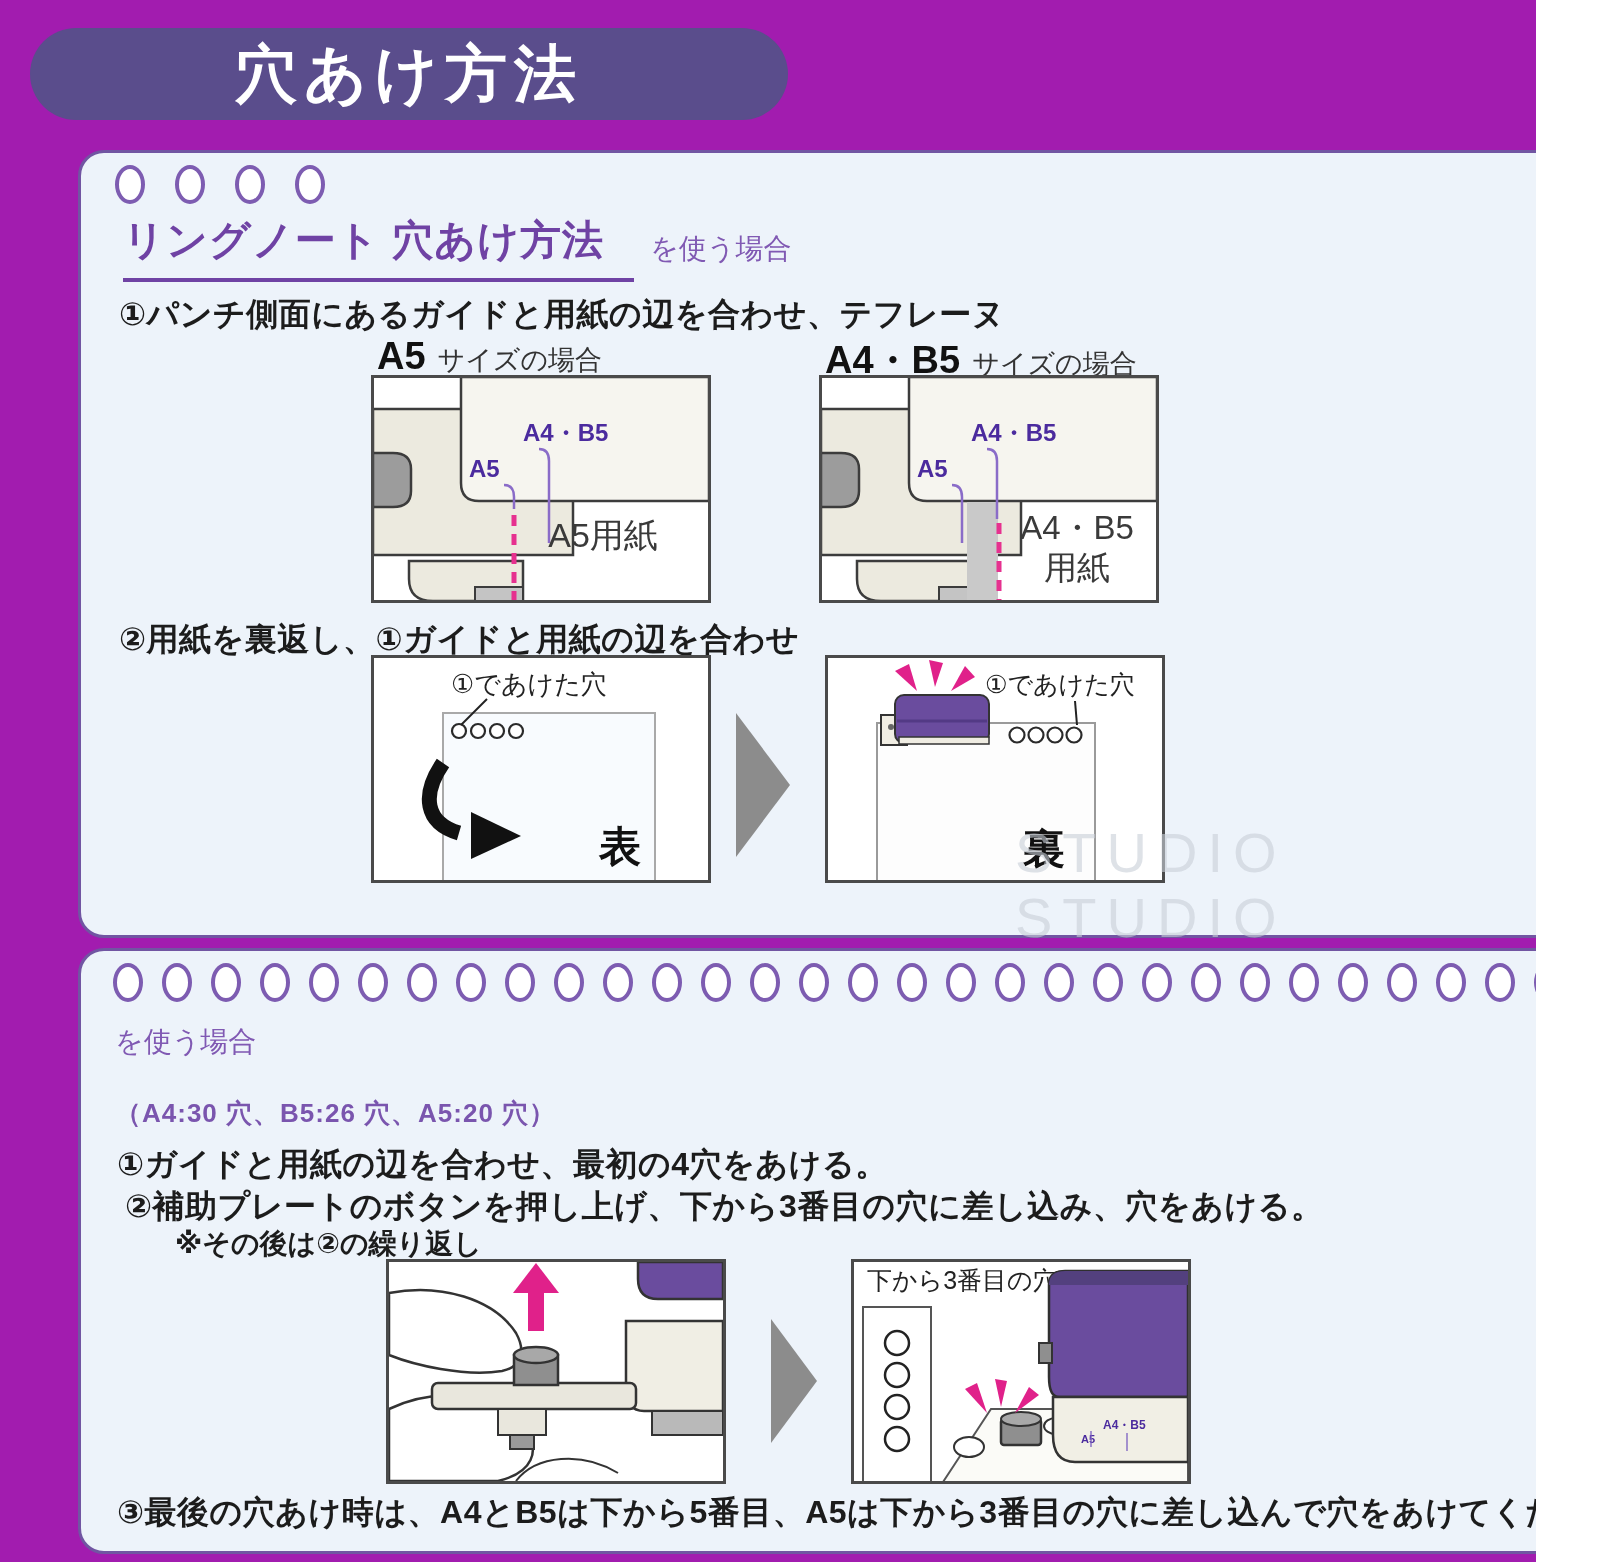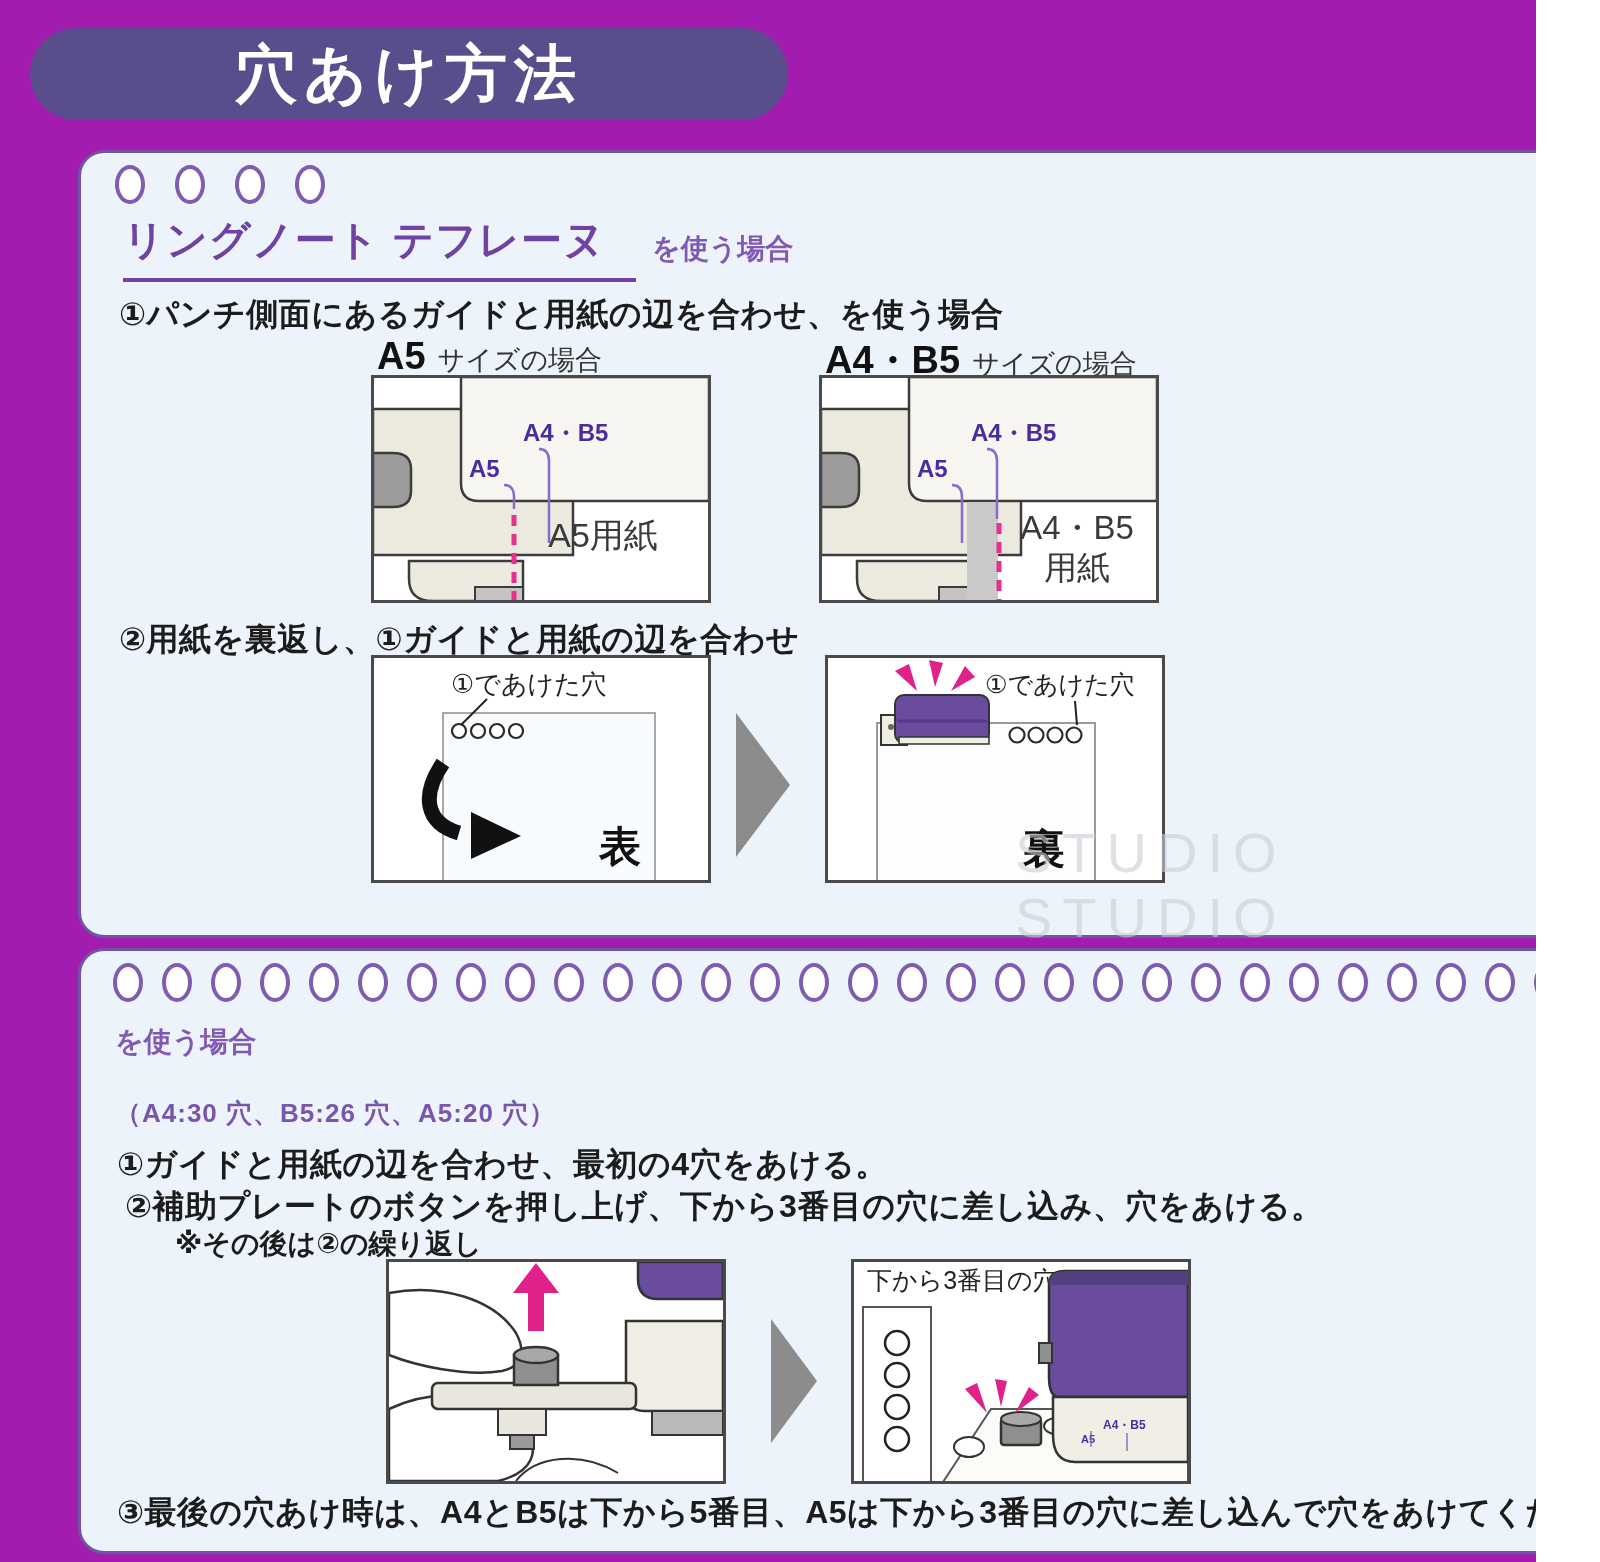--- a/index.html
+++ b/index.html
@@ -32,21 +32,21 @@
   .holes-row.s1{left:34px;top:12px;gap:30px;}
   .holes-row.s2{left:32px;top:12px;gap:19px;}
   .hole{width:30px;height:39px;border:4px solid var(--hole-stroke);border-radius:50%;
     background:#fff;box-sizing:border-box;flex:none;}
 
   .heading{position:absolute;display:flex;align-items:flex-end;gap:16px;}
   #panel1 .heading{left:42px;top:60px;}
   #panel2 .heading{left:34px;top:72px;}
   .heading .h-bold{font-size:41px;font-weight:800;color:var(--accent);
     border-bottom:4px solid var(--accent);padding:0 30px 10px 0;letter-spacing:1px;}
-  .heading .h-suffix{font-size:28px;font-weight:700;color:#8059b3;padding-bottom:14px;}
+  .heading .h-suffix{font-size:28px;font-weight:400;color:#8059b3;padding-bottom:14px;}
 
   .step{position:absolute;font-size:32px;font-weight:600;color:var(--text);letter-spacing:0.5px;white-space:nowrap;}
   .subtitle{position:absolute;left:34px;top:145px;font-size:26px;font-weight:700;color:#7a55ae;letter-spacing:1px;}
   .note{position:absolute;left:94px;top:274px;font-size:28px;font-weight:600;color:var(--text);}
 
   .caption{position:absolute;top:182px;display:flex;align-items:baseline;gap:12px;white-space:nowrap;}
   .caption b{font-size:38px;font-weight:800;color:#111;}
   .caption span{font-size:27px;font-weight:500;color:#333;}
 
   .diagram{position:absolute;}
@@ -73,25 +73,25 @@
   <div class="panel" id="panel1">
 
     <div class="holes-row s1">
         <span class="hole"></span>
         <span class="hole"></span>
         <span class="hole"></span>
         <span class="hole"></span>
       </div>
 
     <div class="heading">
-      <span class="h-bold">リングノート テフレーヌ</span>
+      <span class="h-bold">リングノート 穴あけ方法</span>
       <span class="h-suffix">を使う場合</span>
     </div>
 
-    <div class="step" style="left:38px;top:140px;">①パンチ側面にあるガイドと用紙の辺を合わせ、を使う場合</div>
+    <div class="step" style="left:38px;top:140px;">①パンチ側面にあるガイドと用紙の辺を合わせ、テフレーヌ</div>
 
     <div class="caption" style="left:296px;">
       <b>A5</b>
       <span>サイズの場合</span>
     </div>
     <div class="caption" style="left:744px;">
       <b>A4・B5</b>
       <span>サイズの場合</span>
     </div>
 

